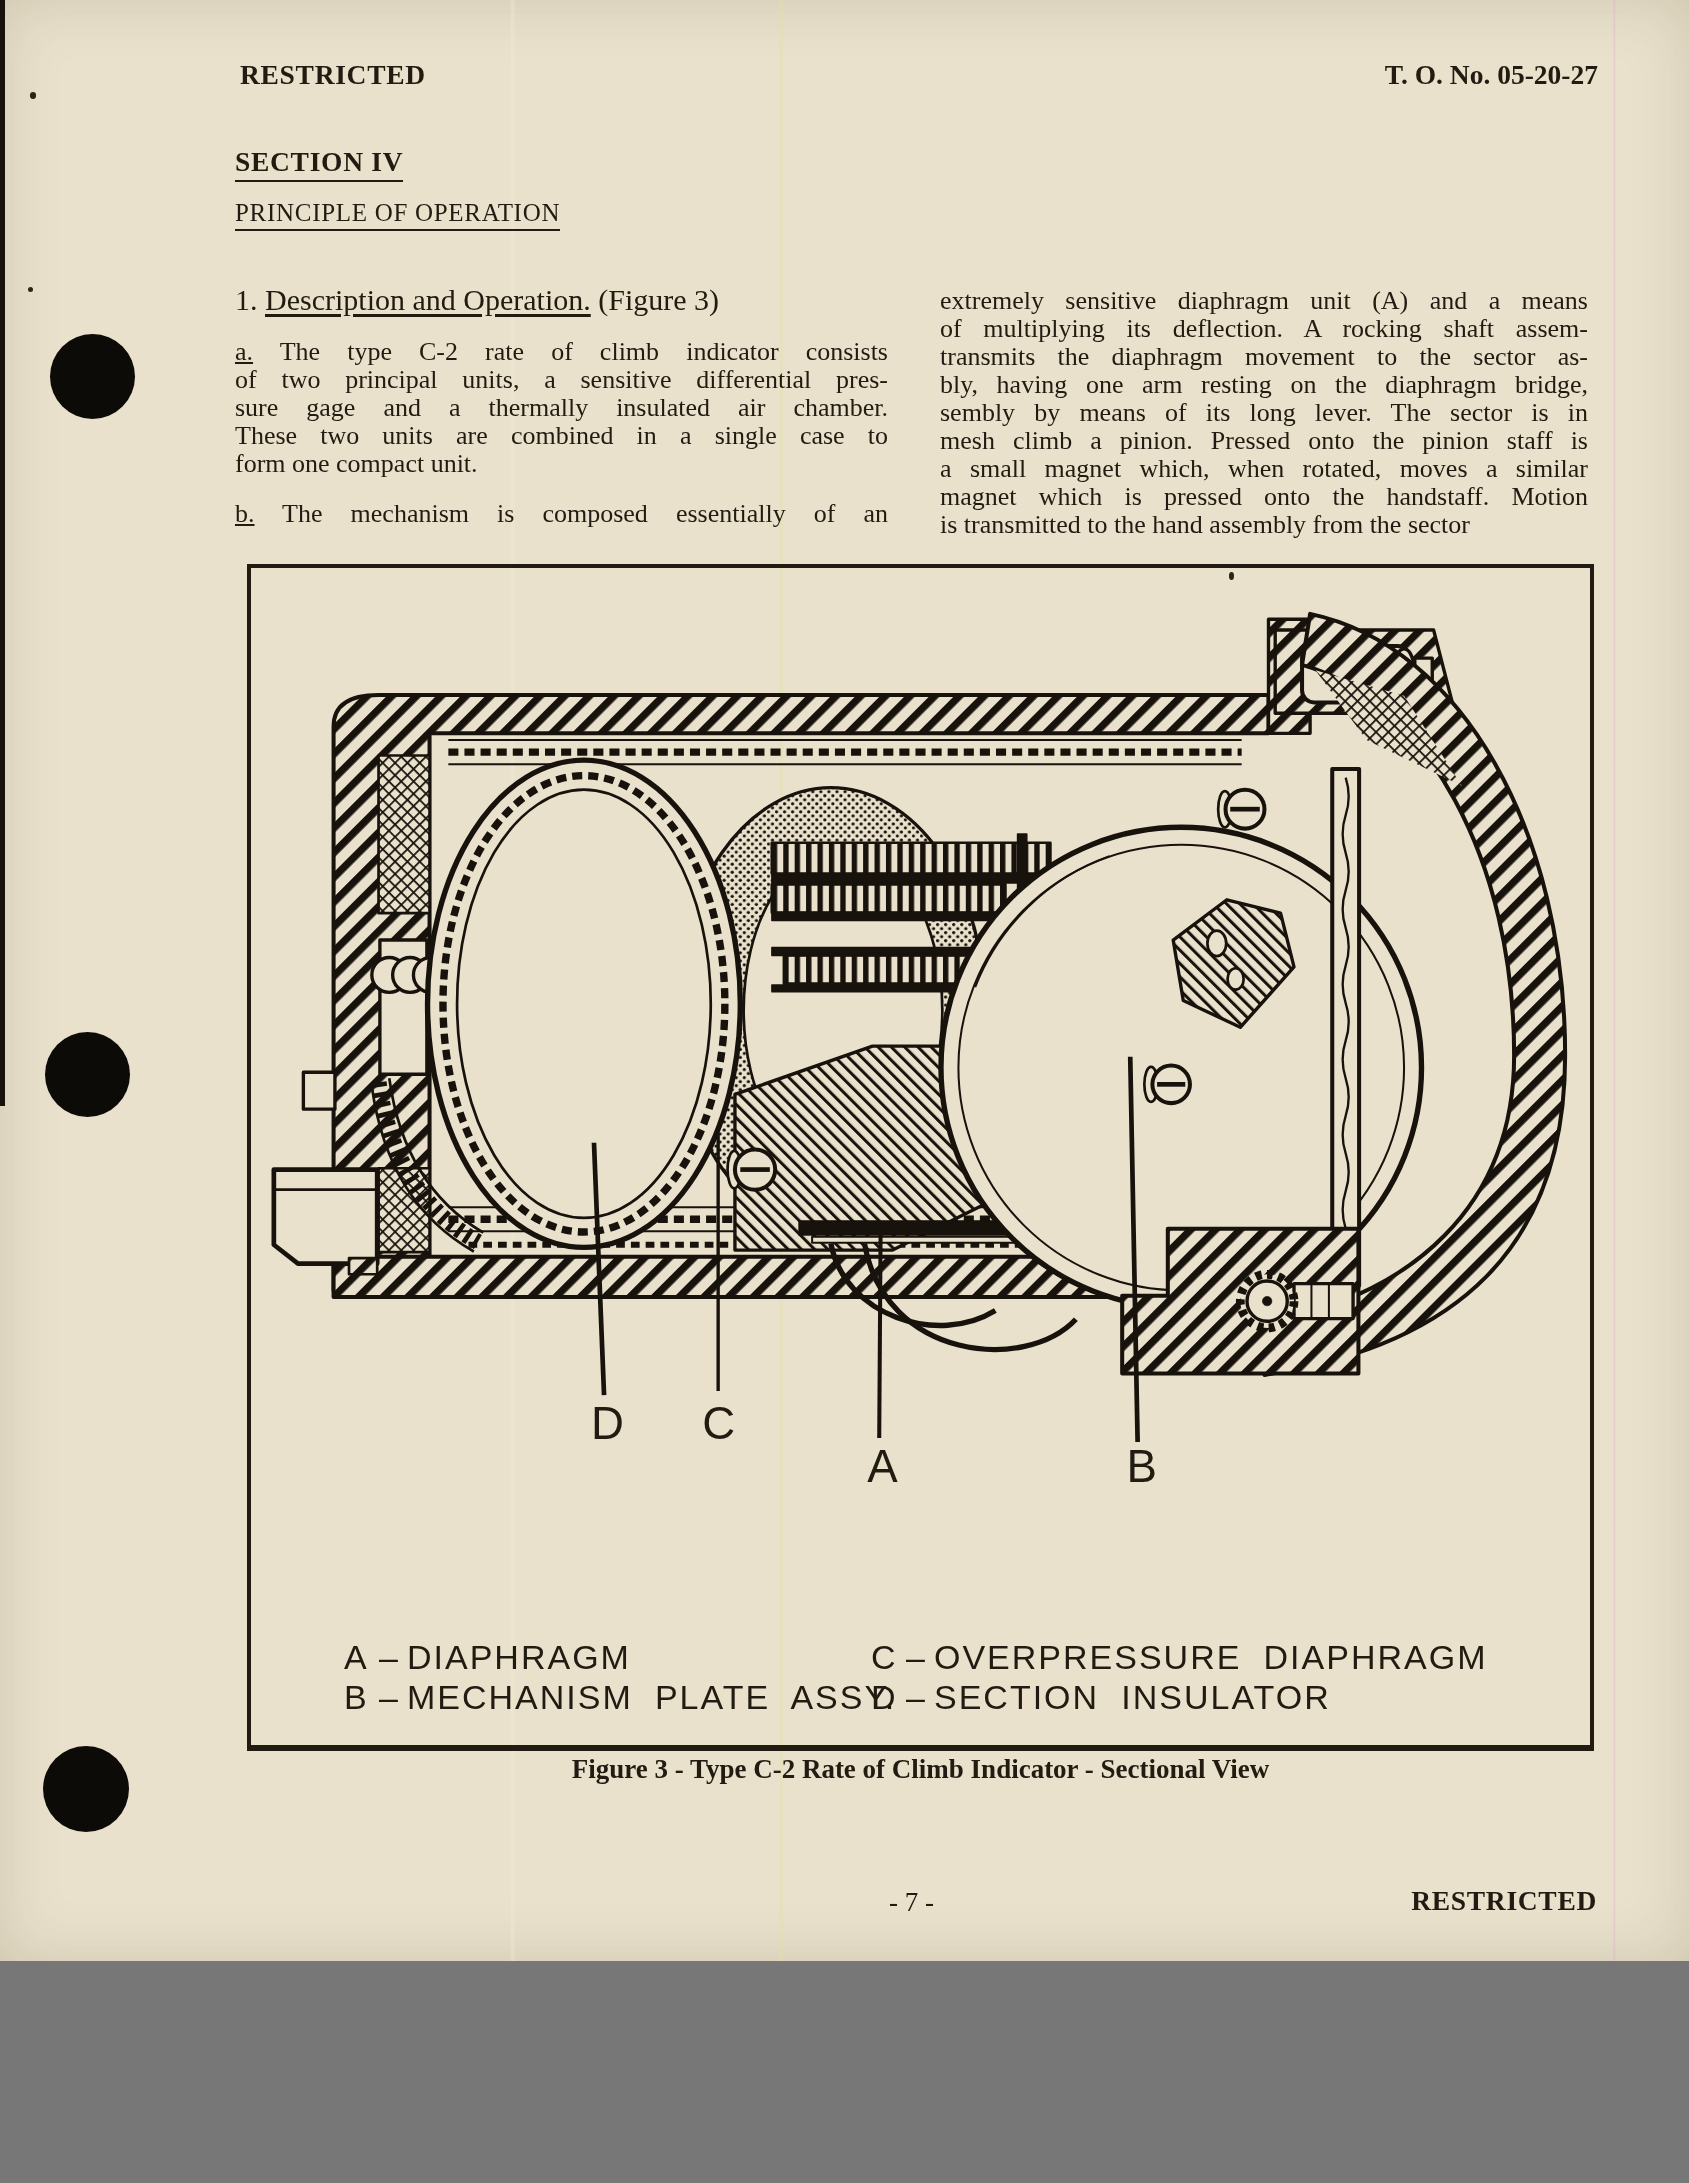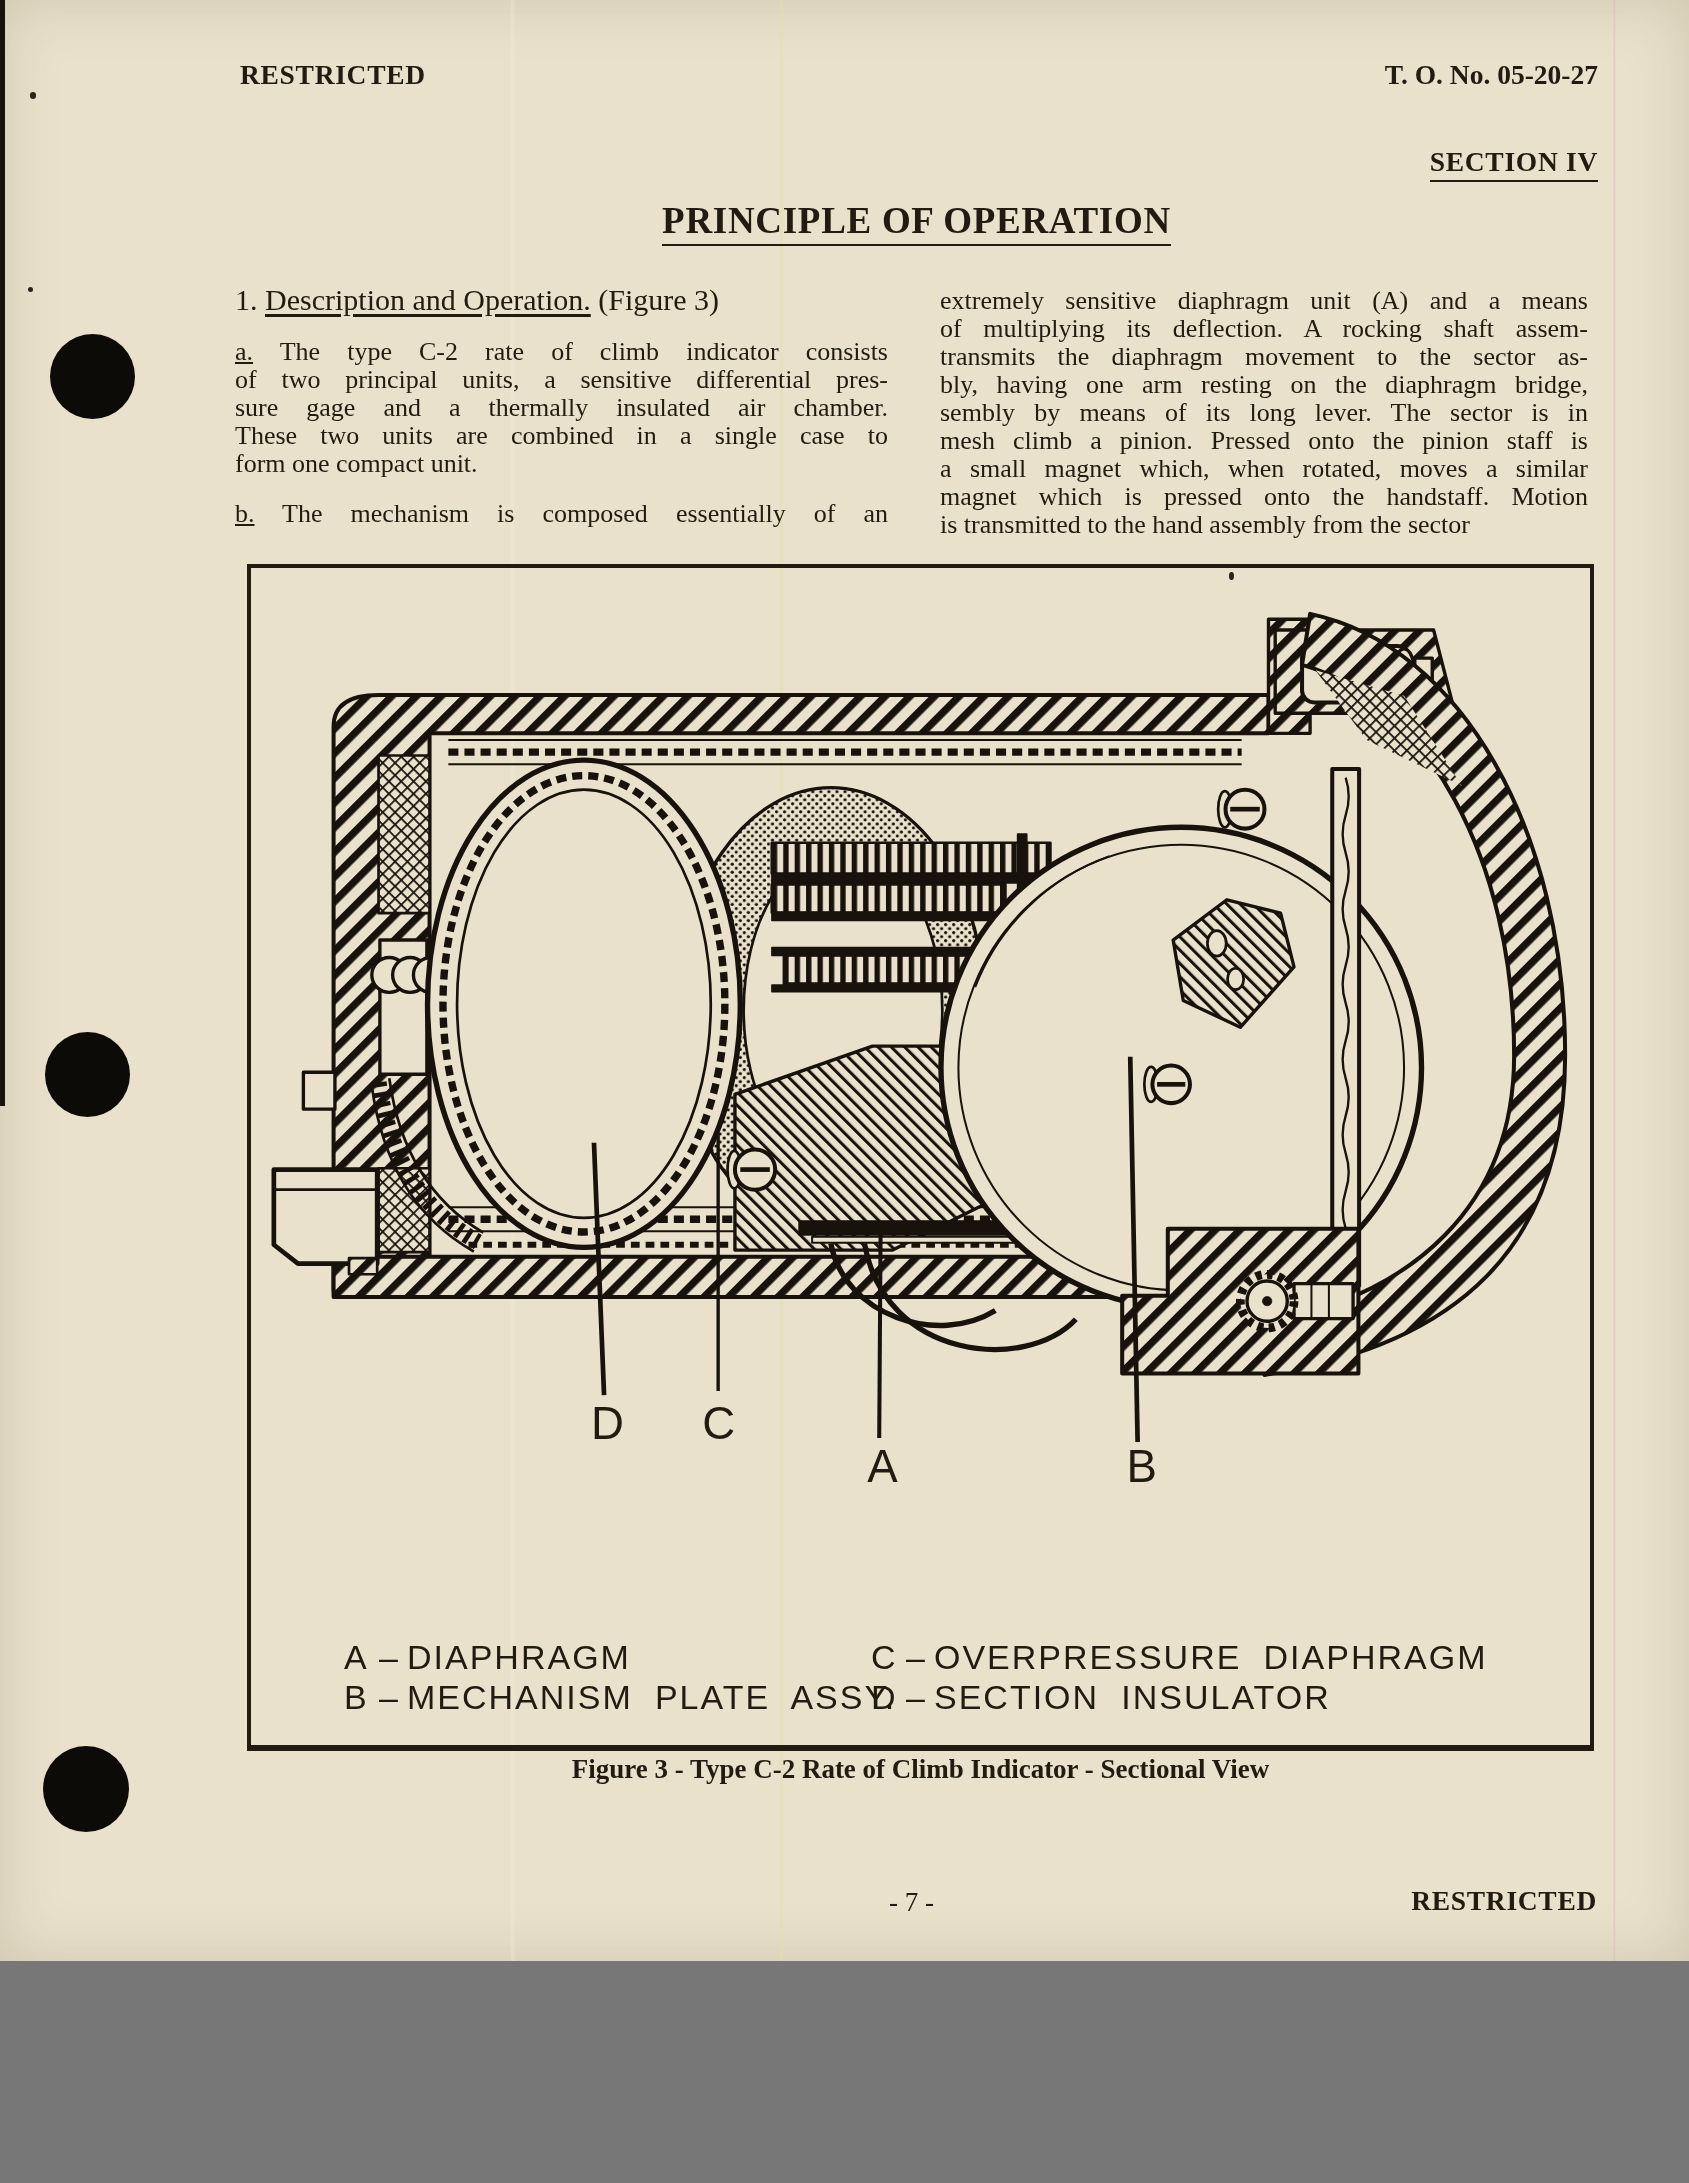--- a/index.html
+++ b/index.html
@@ -17,22 +17,22 @@
       linear-gradient(90deg, transparent 779px, rgba(223,226,160,.5) 781px, transparent 784px),
       linear-gradient(90deg, transparent 1613px, rgba(221,170,200,.45) 1614px, transparent 1616px),
       linear-gradient(90deg, transparent 510px, rgba(240,235,210,.5) 512px, transparent 516px);
   }
   .scan-strip { position:absolute; left:0; top:0; width:5.4px; height:1106px; background:#17130c; }
   .punch { position:absolute; border-radius:50%; background:#0d0b08; }
   .speck { position:absolute; border-radius:50%; background:#2a241a; }
 
   .hdr-left { position:absolute; left:240px; top:59px; font-size:27.5px; font-weight:bold; letter-spacing:0.7px; }
   .hdr-center { position:absolute; left:235px; top:59px; width:1363px; text-align:right; font-size:27.5px; font-weight:bold; }
-  .sec-title { position:absolute; left:235px; top:146px; width:1363px; text-align:right; font-size:27.5px; font-weight:bold; }
-  .sec-sub   { position:absolute; left:235px; top:199px; width:1363px; text-align:center; font-size:37px; font-weight:bold; }
+  .sec-title { position:absolute; left:235px; top:146px; width:1363px; text-align:left; font-size:27.5px; font-weight:bold; }
+  .sec-sub   { position:absolute; left:235px; top:199px; width:1363px; text-align:left; font-size:25px; font-weight:normal; }
   .sec-title span, .sec-sub span { border-bottom:2px solid var(--ink); padding-bottom:3.4px; letter-spacing:0.7px; }
 
   .col { position:absolute; font-size:26px; }
   .col .ln { line-height:28px; height:28px; text-align:justify; text-align-last:justify; white-space:normal; }
   .col .ln.last { text-align-last:left; }
   .para-first::first-letter { text-decoration:underline; }
   #col1-heading { position:absolute; left:235px; top:283px; width:655px; font-size:30px; }
   #col1-heading .u { text-decoration:underline; text-underline-offset:4px; }
   #col1a { left:235px; top:338px; width:653px; }
   #col1b { left:235px; top:500px; width:653px; }

